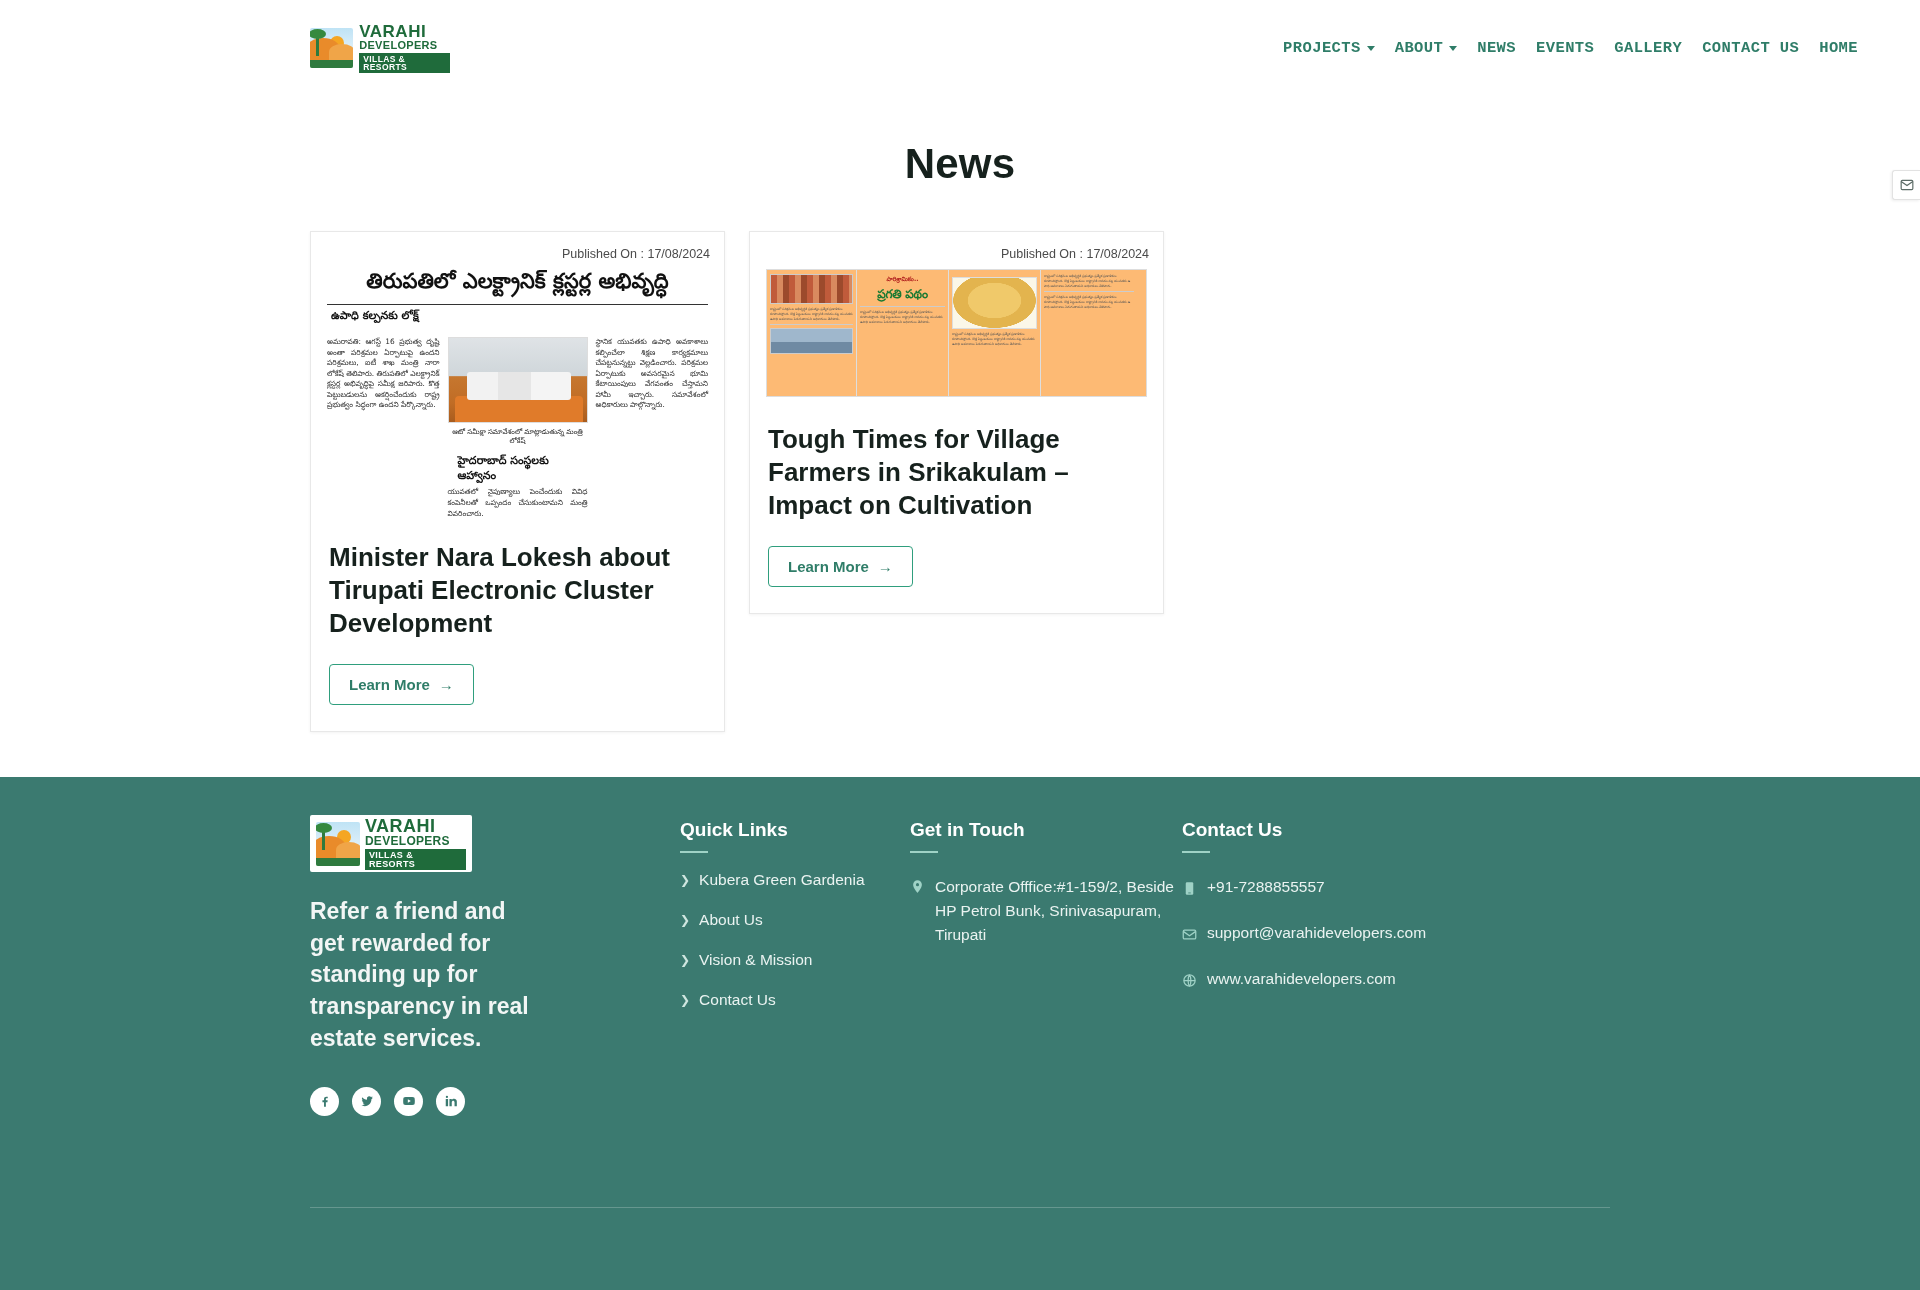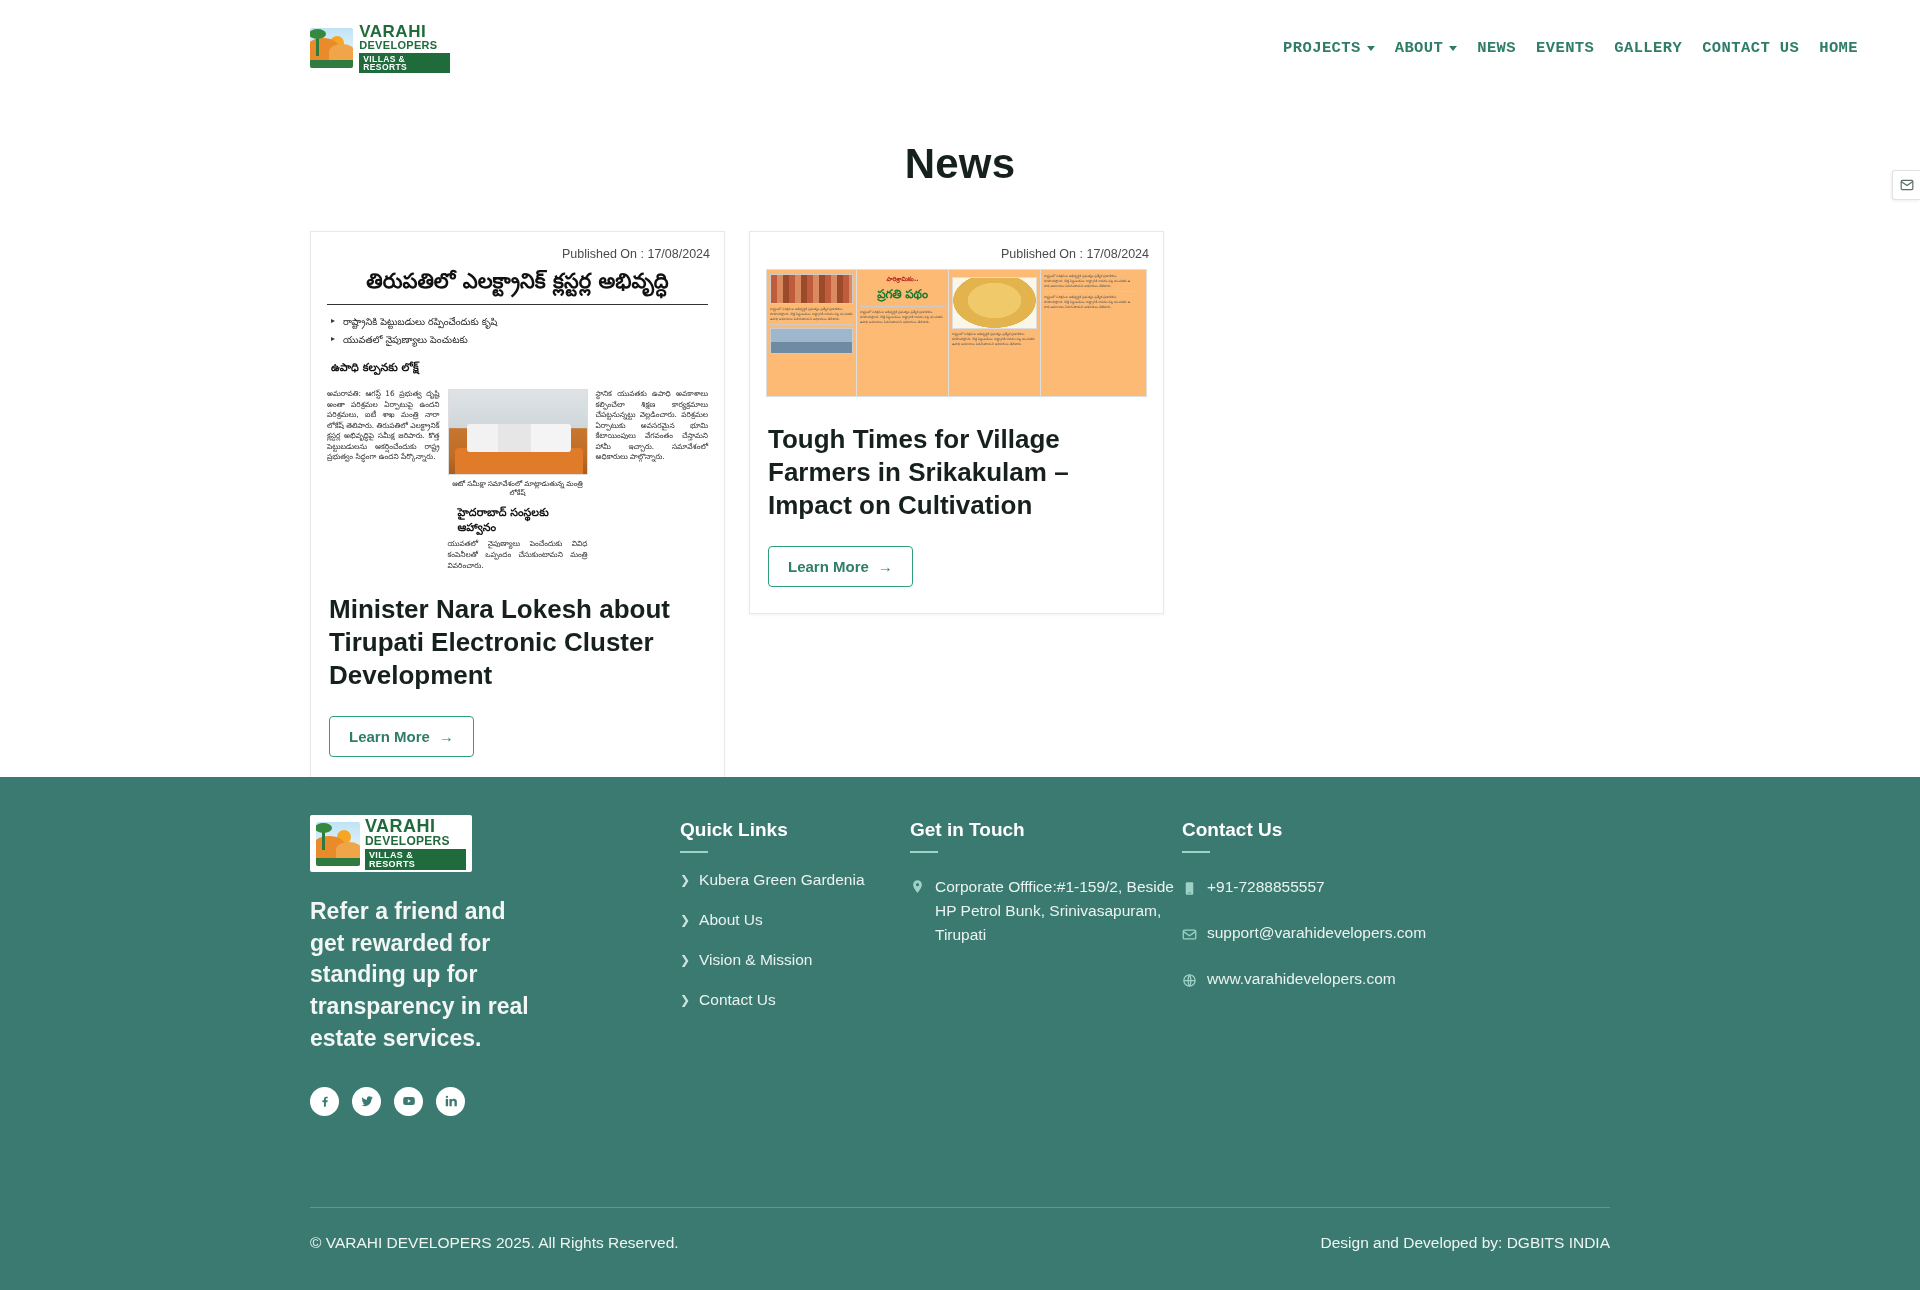--- a/index.html
+++ b/index.html
@@ -372,24 +372,20 @@
 
   <h1 class="page-title">News</h1>
 
   <div class="cards">
 
     <div class="card card1">
       <div class="pub">Published On : 17/08/2024</div>
       <div class="clip">
         <div class="np1">
           <div class="headline">తిరుపతిలో ఎలక్ట్రానిక్ క్లస్టర్ల అభివృద్ధి</div>
-          <div class="bullets">
-            <div class="b">రాష్ట్రానికి పెట్టుబడులు రప్పించేందుకు కృషి</div>
-            <div class="b">యువతలో నైపుణ్యాలు పెంచుటకు</div>
-          </div>
           <div class="sub">ఉపాధి కల్పనకు లోక్ష్</div>
           <div class="body">
             <div class="col">అమరావతి: ఆగస్ట్ 16 ప్రభుత్వ దృష్టి అంతా పరిశ్రమల ఏర్పాటుపై ఉందని పరిశ్రమలు, ఐటీ శాఖ మంత్రి నారా లోకేష్ తెలిపారు. తిరుపతిలో ఎలక్ట్రానిక్ క్లస్టర్ల అభివృద్ధిపై సమీక్ష జరిపారు. కొత్త పెట్టుబడులను ఆకర్షించేందుకు రాష్ట్ర ప్రభుత్వం సిద్ధంగా ఉందని పేర్కొన్నారు.</div>
             <div class="photo-wrap">
               <div class="photo"></div>
               <div class="cap">ఆటో సమీక్షా సమావేశంలో మాట్లాడుతున్న మంత్రి లోకేష్</div>
               <div class="subhead2">హైదరాబాద్ సంస్థలకు ఆహ్వానం</div>
               <div class="tail">యువతలో నైపుణ్యాలు పెంచేందుకు వివిధ కంపెనీలతో ఒప్పందం చేసుకుంటామని మంత్రి వివరించారు.</div>
             </div>
             <div class="col">స్థానిక యువతకు ఉపాధి అవకాశాలు కల్పించేలా శిక్షణ కార్యక్రమాలు చేపట్టనున్నట్టు వెల్లడించారు. పరిశ్రమల ఏర్పాటుకు అవసరమైన భూమి కేటాయింపులు వేగవంతం చేస్తామని హామీ ఇచ్చారు. సమావేశంలో అధికారులు పాల్గొన్నారు.</div>
@@ -557,19 +553,15 @@
                 <path d="M3 12h18M12 3c3 3.5 3 14 0 18M12 3c-3 3.5-3 14 0 18"></path>
               </svg>
           </span>
           <a class="txt" href="#" style="text-decoration:none;color:#eaf3f1">www.varahidevelopers.com</a>
         </div>
       </div>
 
     </div>
 
     <div class="f-divider"></div>
-    <div class="f-bottom">
-      <span>© VARAHI DEVELOPERS 2025. All Rights Reserved.</span>
-      <span>Design and Developed by: DGBITS INDIA</span>
-    </div>
   </div>
 
 </div>
 
 </body></html>

